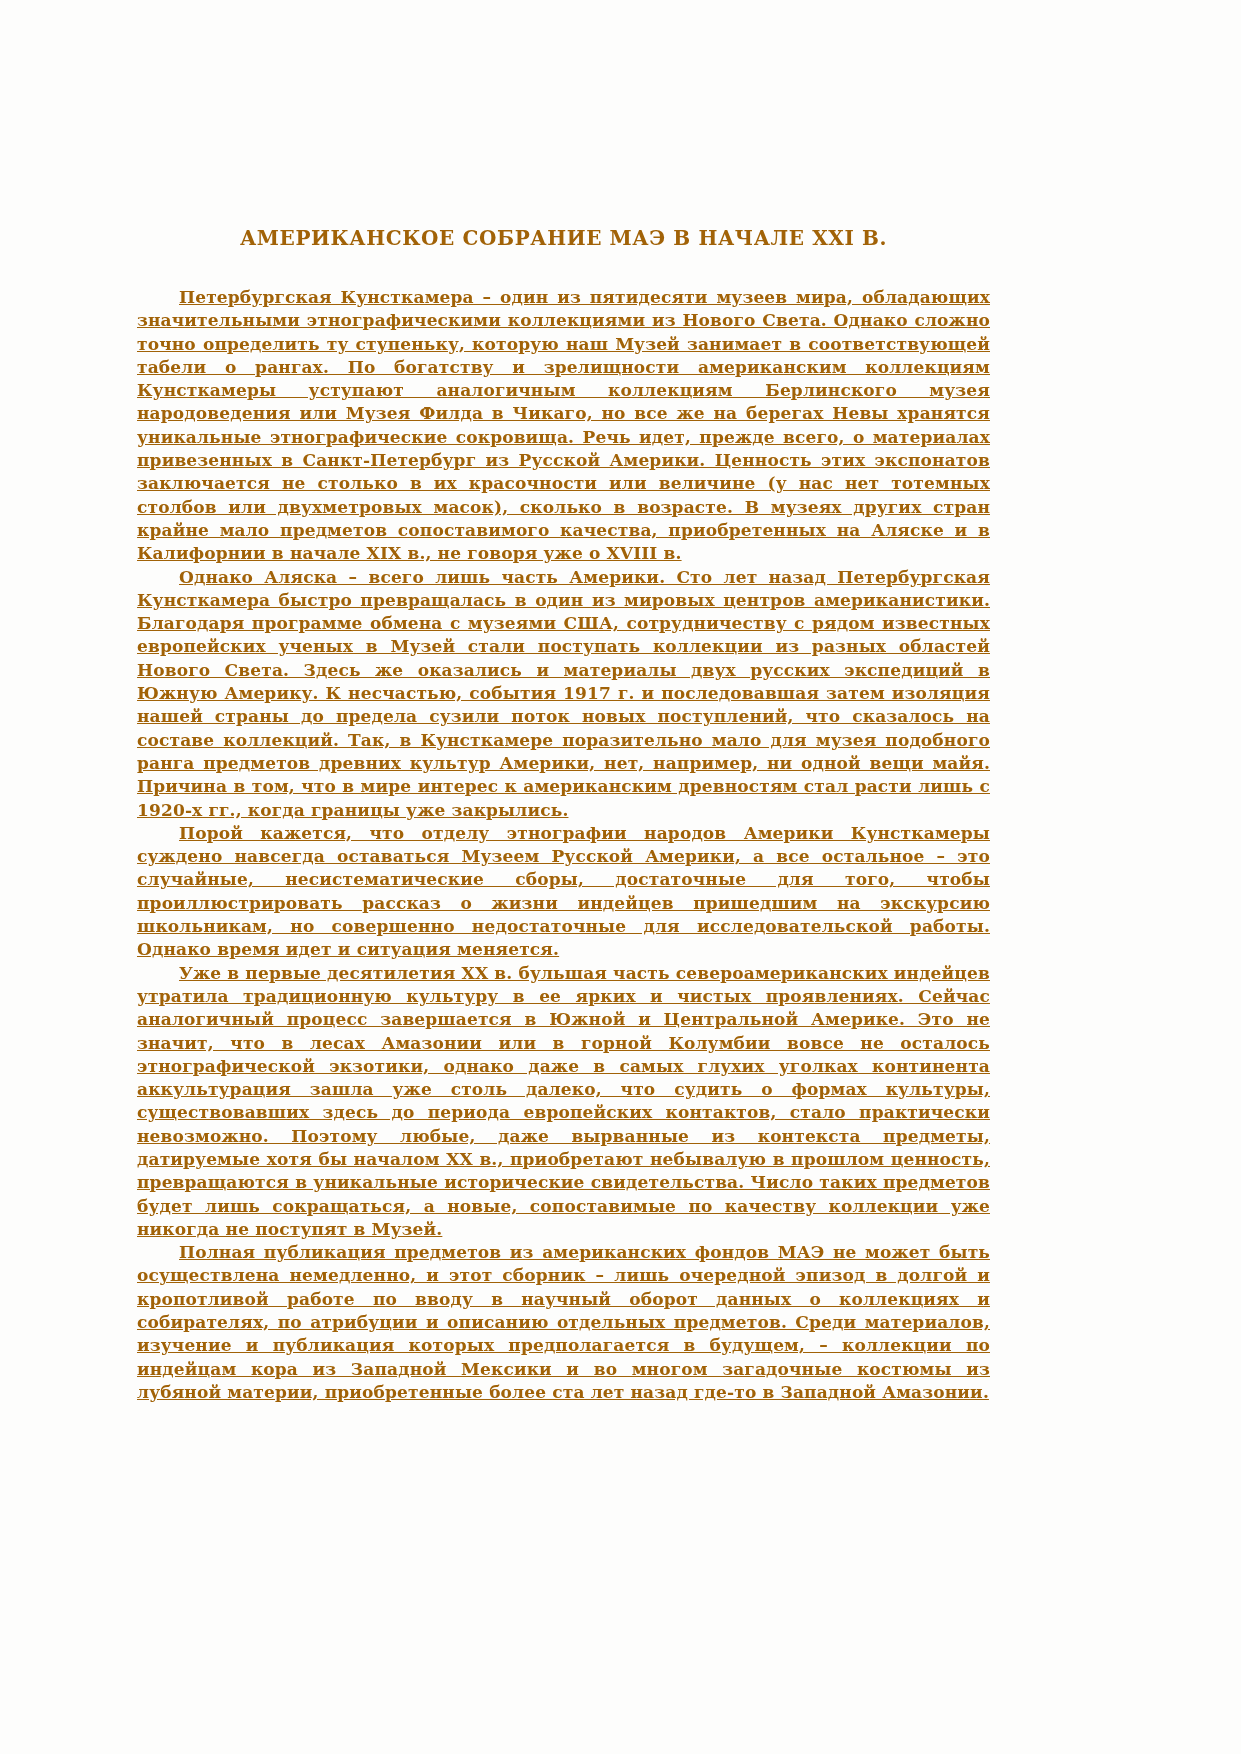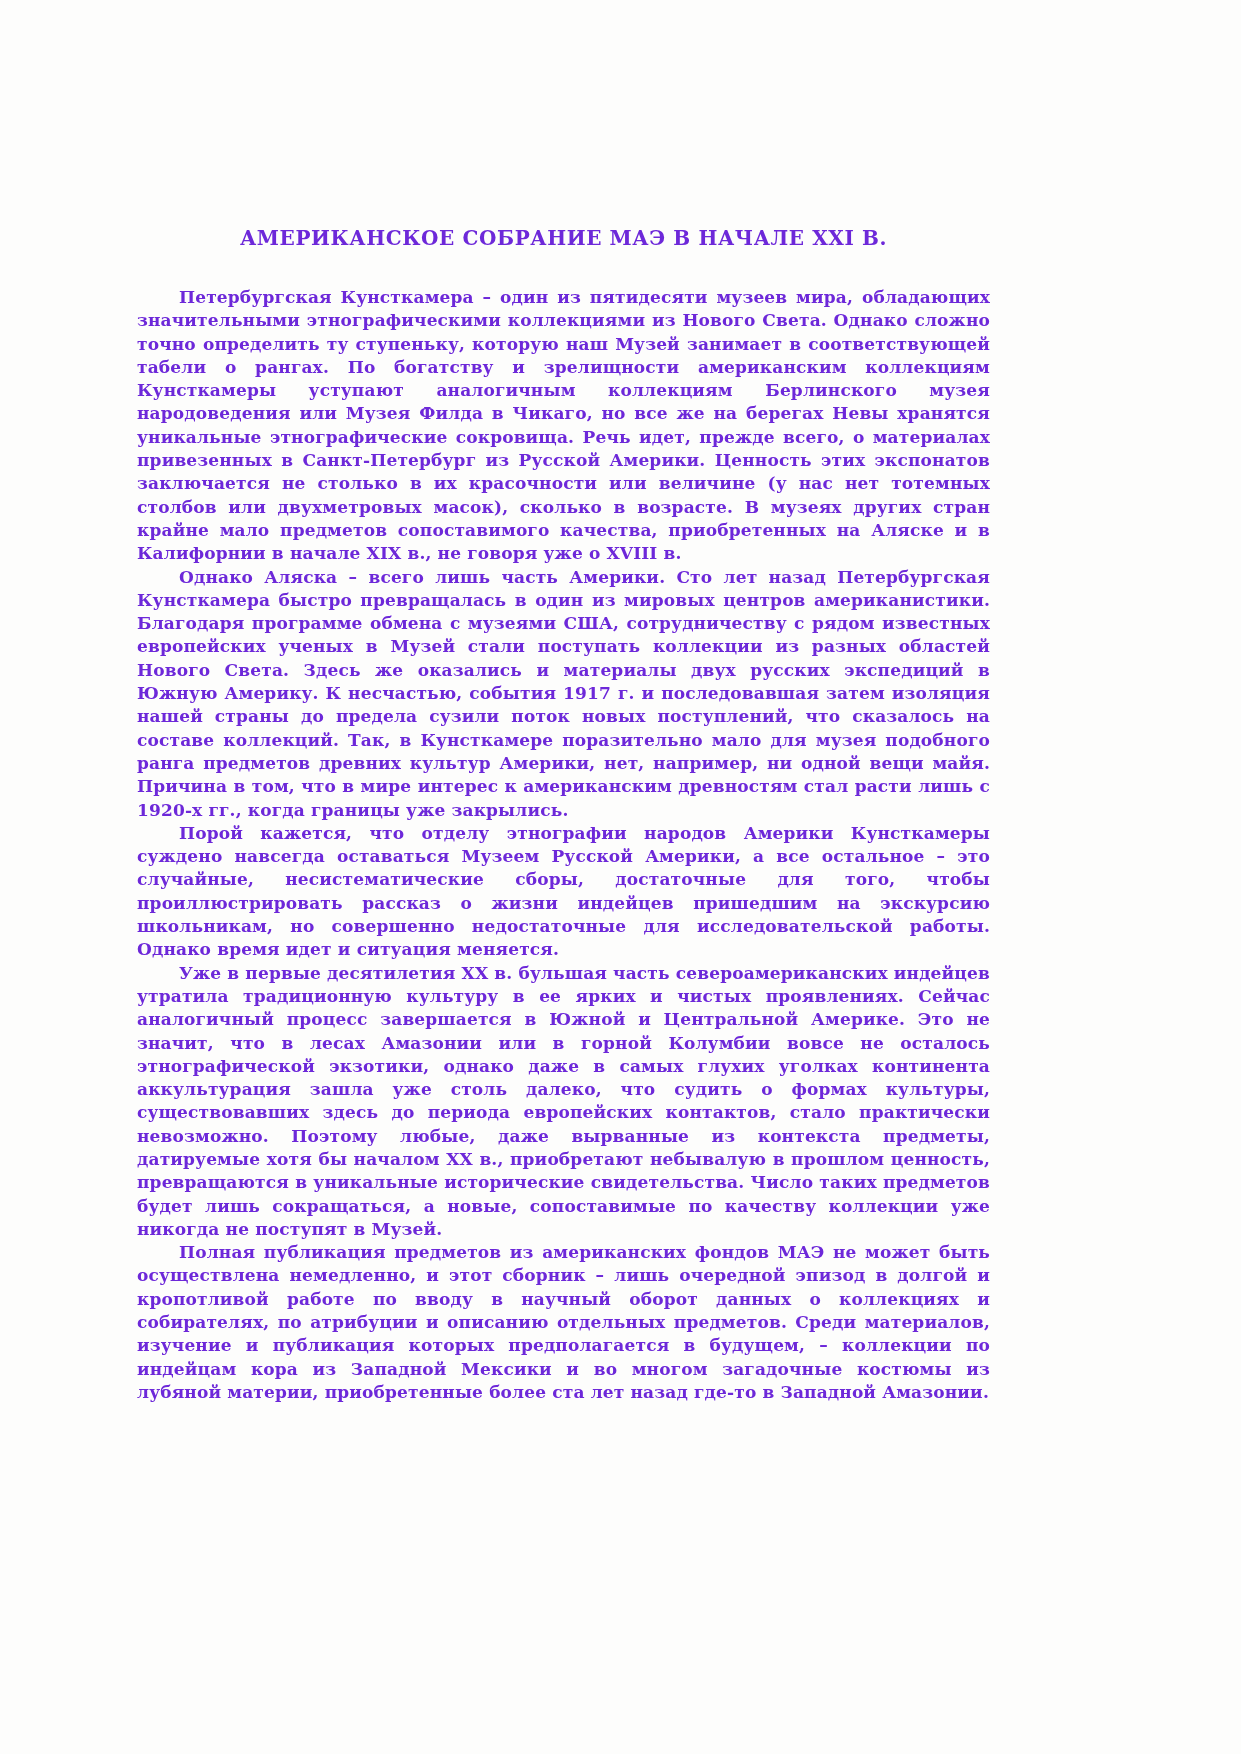--- a/index.html
+++ b/index.html
@@ -6,21 +6,21 @@
     margin: 0;
     padding: 0;
     background: #e8e8e8;
   }
   .page {
     position: relative;
     width: 1241px;
     height: 1754px;
     margin: 0 auto;
     background: #fdfdfc;
-    color: #6d28d9;
+    color: #a16207;
     font-family: "DejaVu Serif", "Liberation Serif", serif;
     font-weight: 700;
     overflow: hidden;
   }
   .doc-title {
     position: absolute;
     top: 212px;
     left: 137px;
     width: 853px;
     text-align: center;
@@ -34,20 +34,21 @@
     left: 137px;
     width: 853px;
     font-size: 17px;
     line-height: 23.3px;
     text-align: justify;
     letter-spacing: 0.15px;
   }
   .text-block p {
     margin: 0;
     text-indent: 42px;
+    text-decoration: underline;
   }
   .signature {
     margin-top: 2px;
     text-align: right;
     font-size: 17px;
     line-height: 23.3px;
   }
 </style>
 </head>
 <body>

